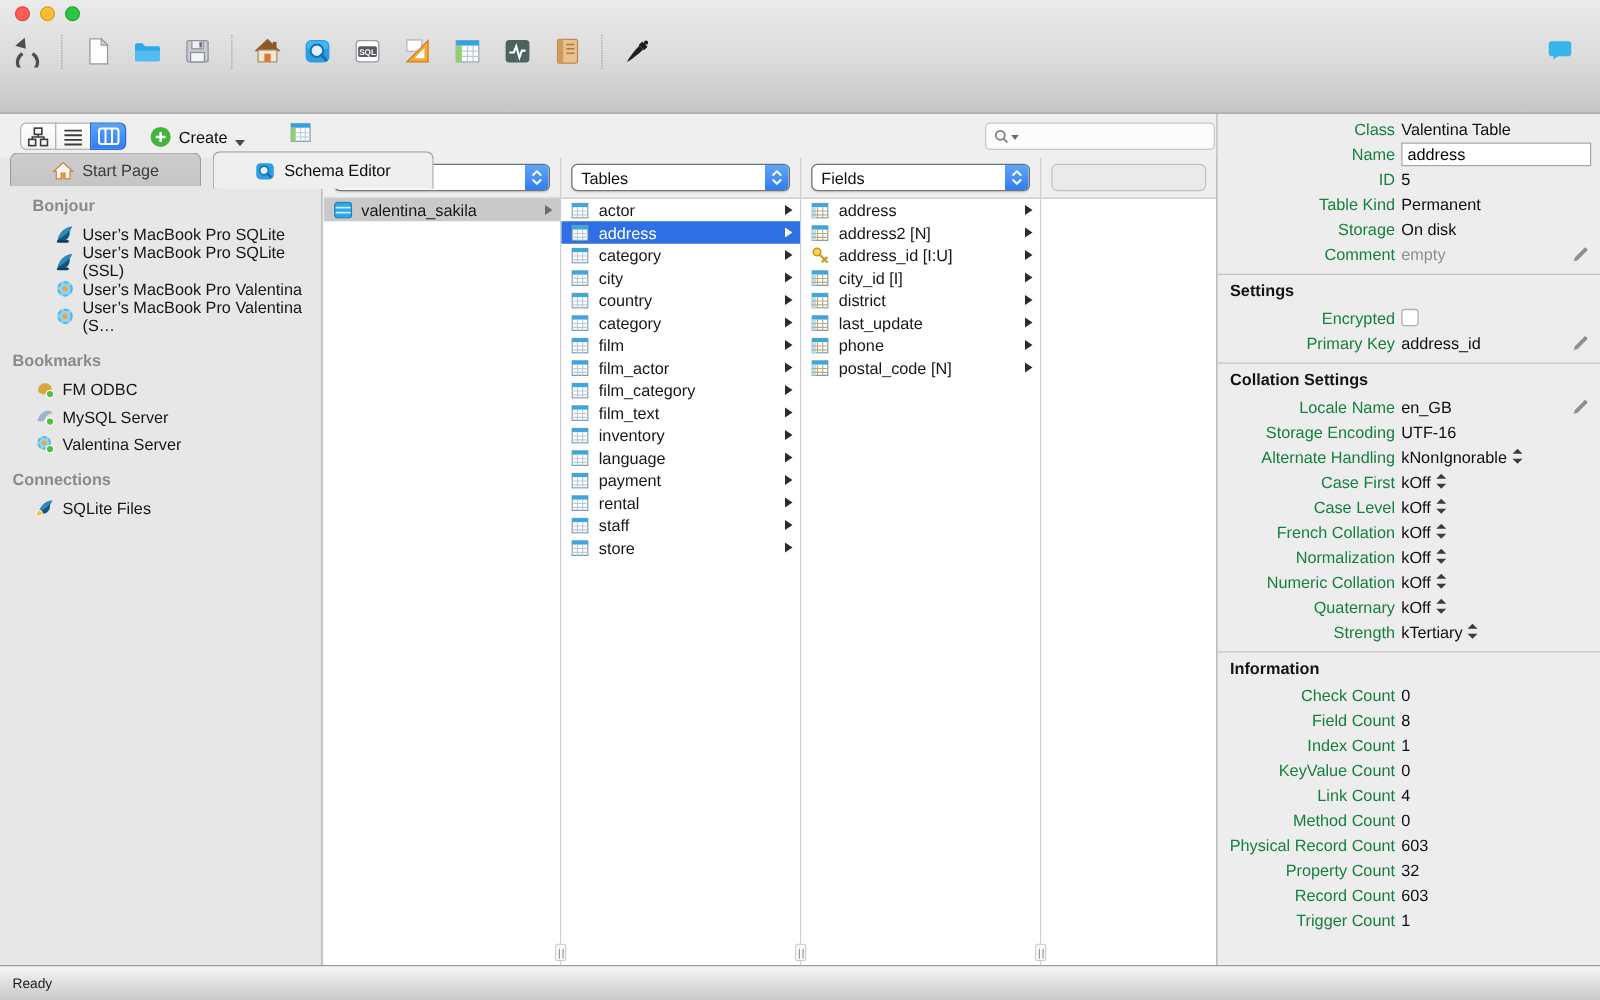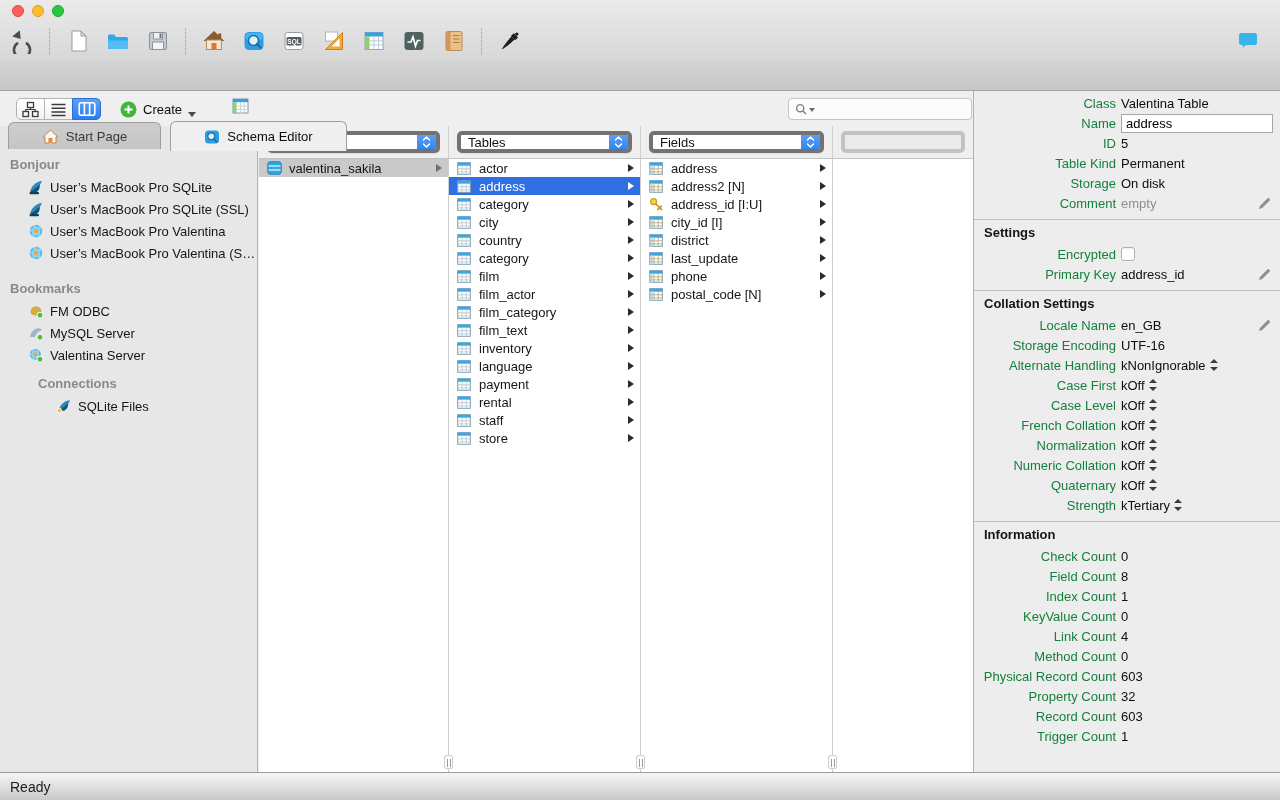--- a/index.html
+++ b/index.html
@@ -35,35 +35,35 @@
   .seg.selected{background:linear-gradient(#5ba3f8,#2e7df2);border-color:#2e6fd0;}
   .tb-create{position:absolute;left:120px;top:7px;height:22px;display:flex;align-items:center;gap:6px;font-size:13px;color:#0c0c0c;cursor:default;text-align:center;}
   .caret-down{width:0;height:0;border-left:4px solid transparent;border-right:4px solid transparent;border-top:5px solid #4a4a4a;margin-top:10px;}
   .tb-ode{position:absolute;left:190px;top:7px;height:22px;display:flex;align-items:center;gap:7px;font-size:13px;color:#0c0c0c;flex-direction:column;}
   .searchfield{position:absolute;left:788px;top:7px;width:184px;height:22px;background:#fcfcfc;border:1px solid #c5c5c5;border-radius:4px;display:flex;align-items:center;padding-left:6px;gap:1px;}
   .search-caret{width:0;height:0;border-left:3px solid transparent;border-right:3px solid transparent;border-top:4px solid #6b6b6b;margin-top:2px;}
   .searchfield input{flex:1;border:none;outline:none;background:transparent;font:13px "Liberation Sans",sans-serif;padding:0 4px;}
   
   .sidebar{position:absolute;top:126px;bottom:28px;left:0;width:258px;background:#e7e7e7;border-right:1px solid #b3b3b3;overflow:hidden;}
   .sb-section{margin-top:16px;}
-  .sb-section:nth-child(1){margin-top:30px;}
-  .sb-section:nth-child(3){margin-top:9px;margin-left:28px;}
+  .sb-section:nth-child(1){margin-top:30px;padding-left:16px;}
+  .sb-section:nth-child(3){margin-top:9px;}
   .sb-head{height:18px;line-height:18px;padding-left:10px;font-weight:bold;font-size:13px;color:#8a8a8a;margin-bottom:2px;}
   .sb-item{height:22px;display:flex;align-items:center;padding-left:28px;font-size:13px;position:relative;color:#161616;}
   .sb-item .icn{width:16px;height:16px;margin-right:6px;flex:none;display:inline-flex;}
   .sb-item.selected{background:#c6c6c6;}
   .eject{position:absolute;right:9px;top:6px;width:12px;height:10px;}
   .eject::before{content:"";position:absolute;left:1px;top:0;border-left:5px solid transparent;border-right:5px solid transparent;border-bottom:6px solid #1d1d1d;}
   .eject::after{content:"";position:absolute;left:1px;bottom:0;width:10px;height:2px;background:#1d1d1d;}
   
   .browser{position:absolute;top:126px;bottom:28px;left:259px;width:714px;background:#efefef;display:flex;}
   .col{position:relative;height:100%;border-right:1px solid #cfcfcf;flex:none;}
   .col0{width:190px;}.col1{width:192px;}.col2{width:192px;}.col3{width:140px;border-right:none;}
   .col-head{height:32px;padding:5px 8px;}
-  .picker{height:22px;border:4px solid #737373;border-radius:5px;background:#fff;display:flex;align-items:center;overflow:hidden;box-shadow:0 1px 1px rgba(0,0,0,0.08);}
+  .picker{height:22px;border:1px solid #737373;border-radius:5px;background:#fff;display:flex;align-items:center;overflow:hidden;box-shadow:0 1px 1px rgba(0,0,0,0.08);}
   .picker .lbl{flex:1;padding-left:7px;font-size:13px;color:#111;white-space:nowrap;}
   .picker .step{width:19px;height:22px;border-radius:0 4px 4px 0;background:linear-gradient(#62a8f8,#2c7cf0);display:flex;align-items:center;justify-content:center;flex:none;}
   .picker.disabled{background:#eaeaea;border-color:#c2c2c2;box-shadow:none;}
   .col-list{position:absolute;top:32px;left:0;right:0;bottom:0;background:#fff;border-top:1px solid #c2c2c2;overflow:hidden;}
   .b-row{height:18px;display:flex;align-items:center;padding:0 6px 0 8px;font-size:13px;color:#161616;}
   .b-row .icn{width:15px;height:14px;margin-right:7px;flex:none;display:inline-flex;align-items:center;}
   .b-label{flex:1;white-space:nowrap;overflow:hidden;}
   .arr{width:0;height:0;border-left:6px solid #2b2b2b;border-top:4px solid transparent;border-bottom:4px solid transparent;margin-left:6px;flex:none;}
   .b-row.sel-blue{background:#2e6fe4;color:#fff;}
   .b-row.sel-blue .arr{border-left-color:#fff;}
@@ -82,21 +82,21 @@
   .insp-val{margin-left:5px;display:flex;align-items:center;color:#0d0d0d;min-width:0;}
   .val{white-space:nowrap;}
   .val.muted{color:#8e8e8e;}
   .insp-input{width:152px;height:19px;border:1px solid #a6a6a6;font:13px "Liberation Sans",sans-serif;padding:0 4px;background:#fff;border-radius:0;outline:none;}
   .checkbox{width:14px;height:14px;background:#fff;border:1px solid #b0b0b0;border-radius:3px;box-shadow:inset 0 1px 1px rgba(0,0,0,0.07);}
   .pencil{position:absolute;right:9px;top:4px;width:13px;height:13px;display:inline-flex;}
   .updown{display:inline-block;width:8px;height:12px;position:relative;margin-left:4px;flex:none;}
   .updown::before{content:"";position:absolute;top:0;left:0;border-left:4px solid transparent;border-right:4px solid transparent;border-bottom:4.5px solid #3c3c3c;}
   .updown::after{content:"";position:absolute;bottom:0;left:0;border-left:4px solid transparent;border-right:4px solid transparent;border-top:4.5px solid #3c3c3c;}
   
-  .statusbar{position:absolute;left:0;right:0;bottom:0;height:28px;background:linear-gradient(#f6f6f6,#c9c9c9);border-top:1px solid #9c9c9c;display:flex;align-items:center;padding-left:10px;font-size:14px;color:#1c1c1c;}
+  .statusbar{position:absolute;left:0;right:0;bottom:0;height:28px;background:linear-gradient(#f6f6f6,#c9c9c9);border-top:1px solid #9c9c9c;display:flex;align-items:center;padding-left:10px;font-size:11px;color:#1c1c1c;}
   .icn svg{display:block;}
 </style>
 </head>
 <body>
 
 <div class="window">
   <div class="chrome">
     <div class="lights">
       <span class="light close"></span>
       <span class="light min"></span>

